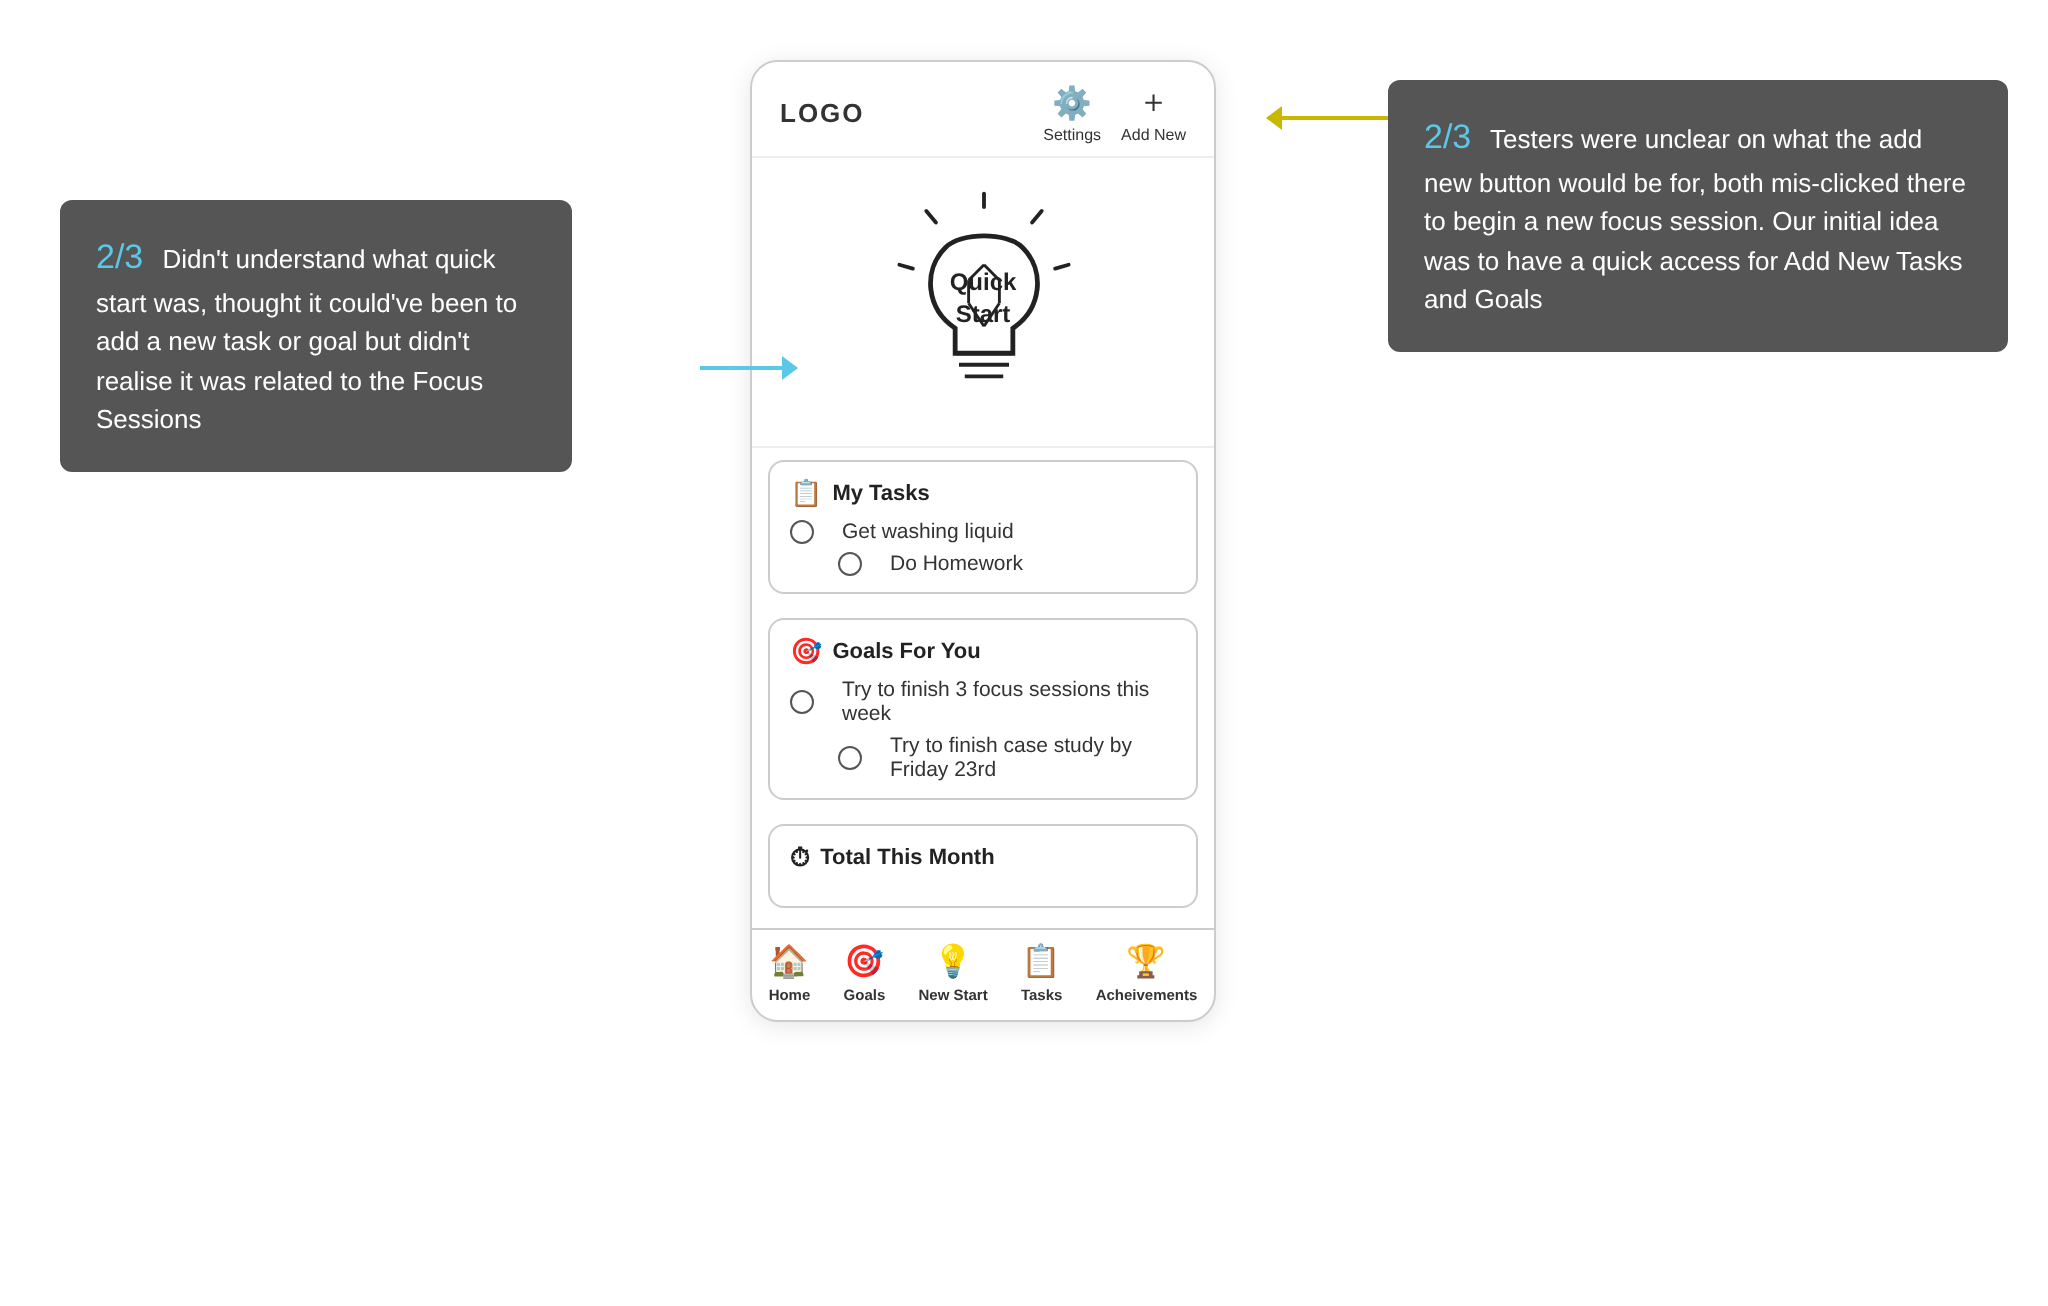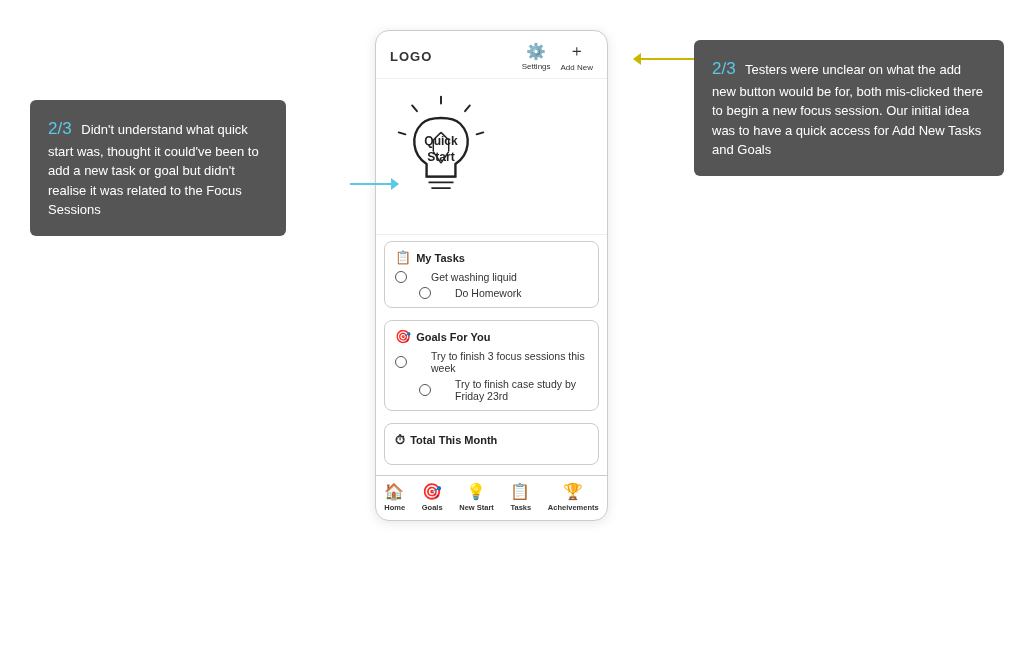--- a/index.html
+++ b/index.html
@@ -128,21 +128,22 @@
     .header-icon-group span.icon-label {
       font-size: 8px;
       color: #333;
       margin-top: 1px;
     }
 
     
     .quick-start-section {
       display: flex;
       flex-direction: column;
-      padding: 10px 10px 15px;
+      align-items: center;
+      padding: 10px 10px 4px;
       border-bottom: 1px solid #eee;
     }
     .bulb-container {
       position: relative;
       width: 110px;
       height: 130px;
       display: flex;
       align-items: center;
       justify-content: center;
     }
@@ -178,21 +179,21 @@
       align-items: center;
       gap: 5px;
       margin-bottom: 6px;
     }
     .section-icon {
       font-size: 13px;
     }
     .task-item {
       display: flex;
       align-items: center;
-      gap: 24px;
+      gap: 14px;
       font-size: 10.5px;
       color: #333;
       margin-bottom: 4px;
     }
     .task-item:last-child { margin-bottom: 0; margin-left: 24px; }
     .radio-circle {
       width: 12px;
       height: 12px;
       border: 1.5px solid #555;
       border-radius: 50%;

